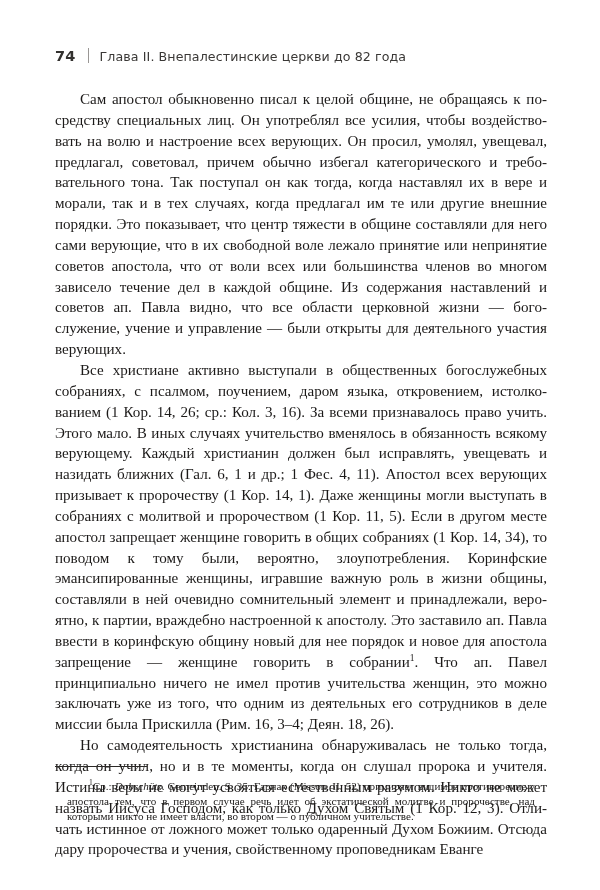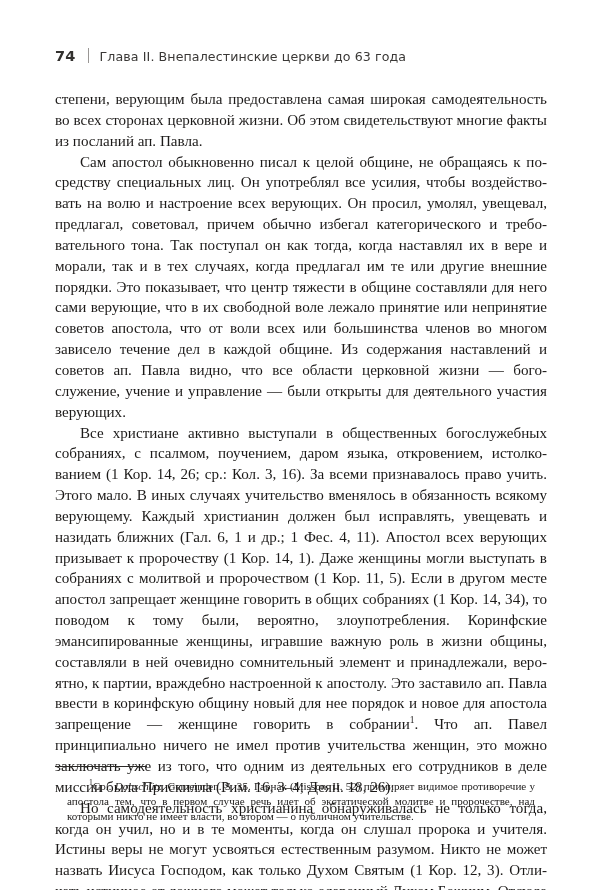--- a/index.html
+++ b/index.html
@@ -115,26 +115,25 @@
   }
 </style>
 </head>
 <body>
 
 <div class="page">
 
   <div class="running-head">
     <span class="folio">74</span>
     <span class="head-rule"></span>
-    <span class="head-title">Глава II. Внепалестинские церкви до 63 года</span>
+    <span class="head-title">Глава II. Внепалестинские церкви до 82 года</span>
   </div>
 
   <div class="textblock">
 
-    <p class="para no-indent">степени, верующим была предоставлена самая широкая самодеятель­ность во всех сторонах церковной жизни. Об этом свидетельствуют мно­гие факты из посланий ап. Павла.</p>
 
     <p class="para">Сам апостол обыкновенно писал к целой общине, не обращаясь к по­средству специальных лиц. Он употреблял все усилия, чтобы воздейство­вать на волю и настроение всех верующих. Он просил, умолял, увещевал, предлагал, советовал, причем обычно избегал категорического и требо­вательного тона. Так поступал он как тогда, когда наставлял их в вере и морали, так и в тех случаях, когда предлагал им те или другие внешние порядки. Это показывает, что центр тяжести в общине составляли для него сами верующие, что в их свободной воле лежало принятие или не­принятие советов апостола, что от воли всех или большинства членов во многом зависело течение дел в каждой общине. Из содержания наставле­ний и советов ап. Павла видно, что все области церковной жизни — бого­служение, учение и управление — были открыты для деятельного уча­стия верующих.</p>
 
     <p class="para"><span>Все христиане активно выступали в общественных богослужебных собраниях, с псалмом, поучением, даром языка, откровением, истолко­ванием (1 Кор. 14, 26; ср.: Кол. 3, 16). За всеми признавалось право учить. Этого мало. В иных случаях учительство вменялось в обязанность всяко­му верующему. Каждый христианин должен был исправлять, увещевать и назидать ближних (Гал. 6, 1 и др.; 1 Фес. 4, 11). Апостол всех верующих призывает к пророчеству (1 Кор. 14, 1). Даже женщины могли выступать в собраниях с молитвой и пророчеством (1 Кор. 11, 5). Если в другом ме­сте апостол запрещает женщине говорить в общих собраниях (1 Кор. 14, 34), то поводом к тому были, вероятно, злоупотребления. Коринфские эмансипированные женщины, игравшие важную роль в жизни общины, составляли в ней очевидно сомнительный элемент и принадлежали, веро­ятно, к партии, враждебно настроенной к апостолу. Это заставило ап. Павла ввести в коринфскую общину новый для нее порядок и новое для апостола запрещение — женщине говорить в собрании</span><sup class="fn-ref">1</sup><span>. Что ап. Па­вел принципиально ничего не имел против учительства женщин, это мож­но заключать уже из того, что одним из деятельных его сотрудников в деле миссии была Прискилла (Рим. 16, 3–4; Деян. 18, 26).</span></p>
 
     <p class="para">Но самодеятельность христианина обнаруживалась не только тогда, когда он учил, но и в те моменты, когда он слушал пророка и учителя. Истины веры не могут усвояться естественным разумом. Никто не может назвать Иисуса Господом, как только Духом Святым (1 Кор. 12, 3). Отли­чать истинное от ложного может только одаренный Духом Божиим. От­сюда дару пророчества и учения, свойственному проповедникам Еванге­</p>
   </div>
 
   <div class="footnotes">
     <div class="fn-rule"></div>

